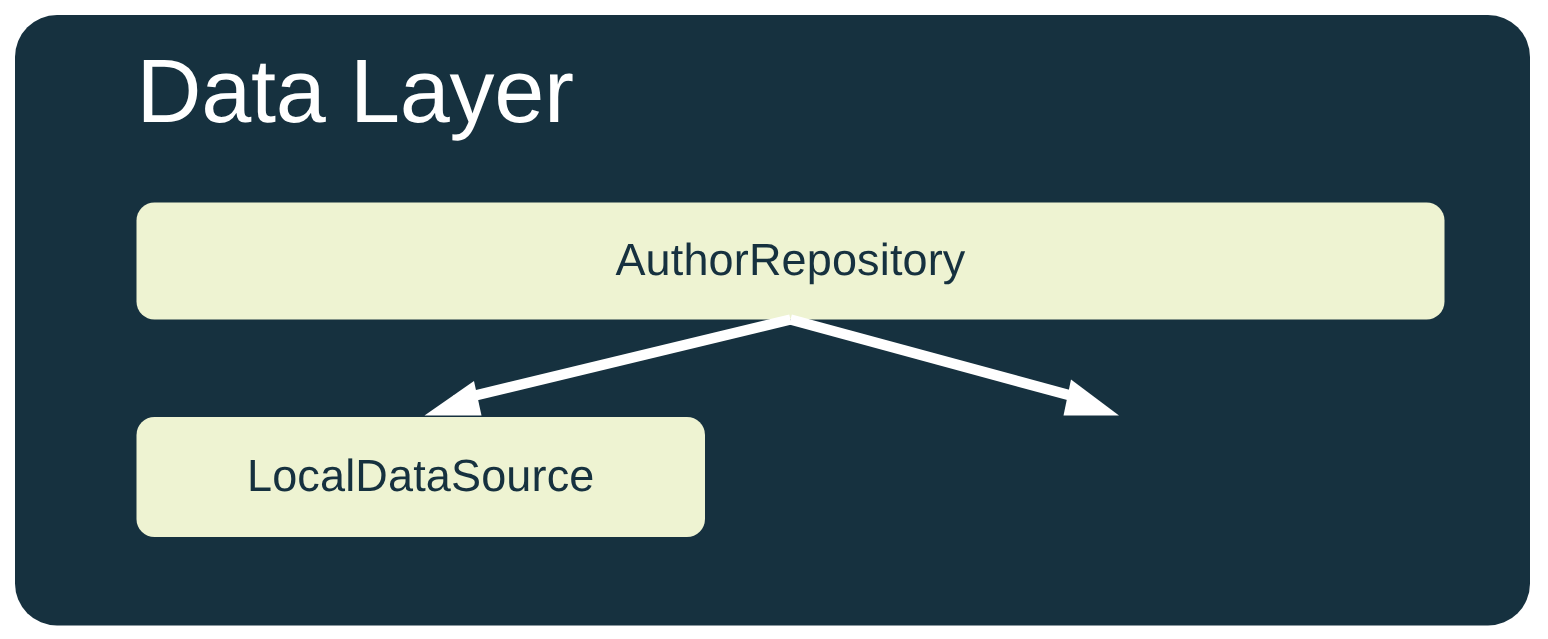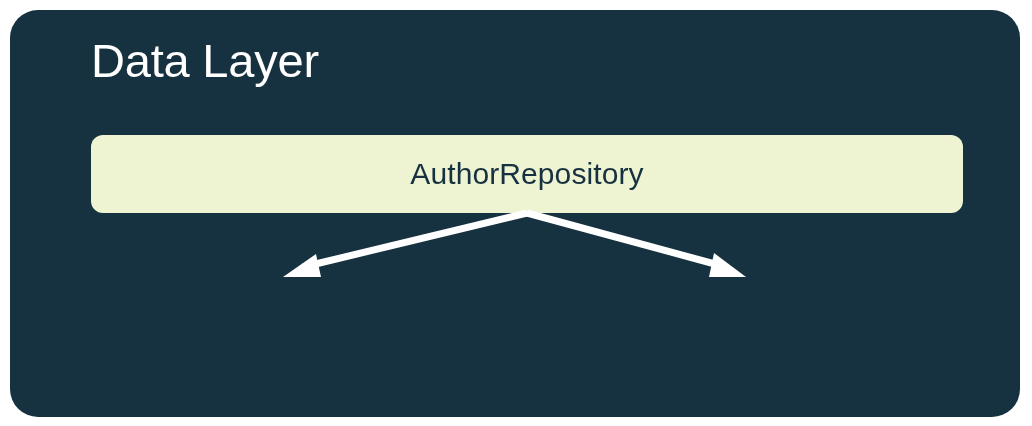--- a/index.html
+++ b/index.html
@@ -30,21 +30,21 @@
     background: #16313f;
     border-radius: 28px;
     box-sizing: border-box;
   }
 
   
   .layer-title {
     position: absolute;
     left: 91px;
     top: 32px;
-    font-size: 47px;
+    font-size: 60px;
     line-height: 58px;
     font-weight: 400;
     color: #ffffff;
     letter-spacing: -0.2px;
     white-space: nowrap;
   }
 
   
   .node-card {
     position: absolute;
@@ -102,20 +102,23 @@
 
   <div class="layer-panel">
   </div>
 
   <div class="layer-title">Data Layer</div>
 
   <div class="node-card" id="node-author-repository">
     <span class="node-label">AuthorRepository</span>
   </div>
 
+  <div class="node-card" id="node-local-data-source">
+    <span class="node-label">LocalDataSource</span>
+  </div>
 
 
   <svg class="arrow-layer" viewBox="0 0 1032 426" width="1032" height="426">
 
     <g>
       <path d="M 527 213 L 303 267" stroke="#ffffff" stroke-width="7" fill="none" stroke-linecap="butt"></path>
       <path d="M 283 277 L 316 254 L 321 277 Z" fill="#ffffff"></path>
     </g>
 
     <g>

